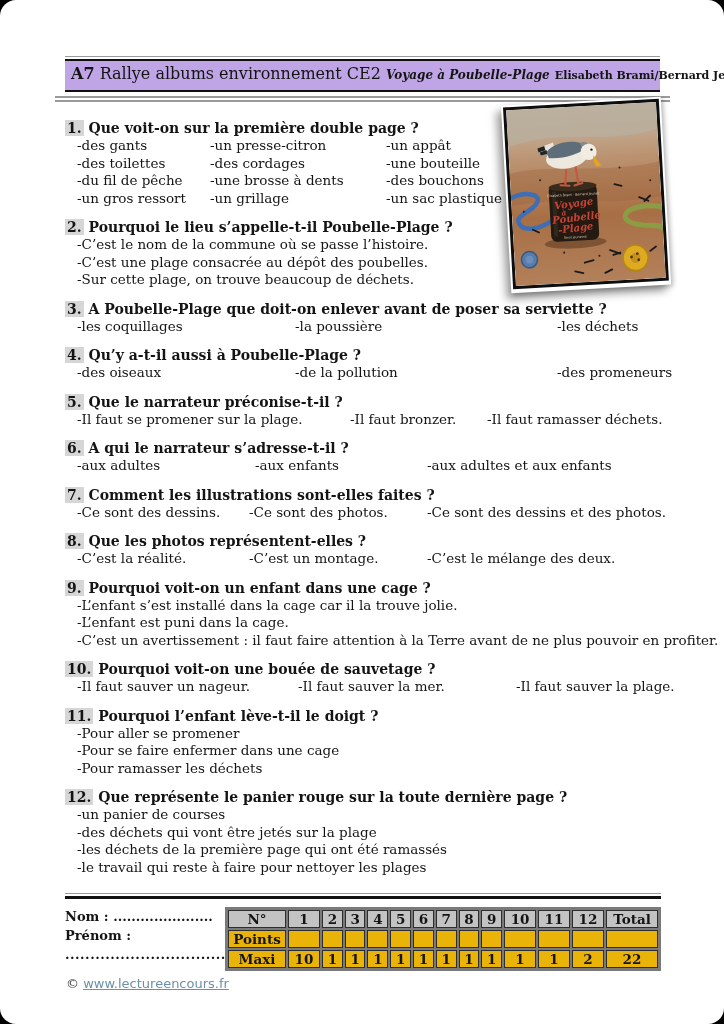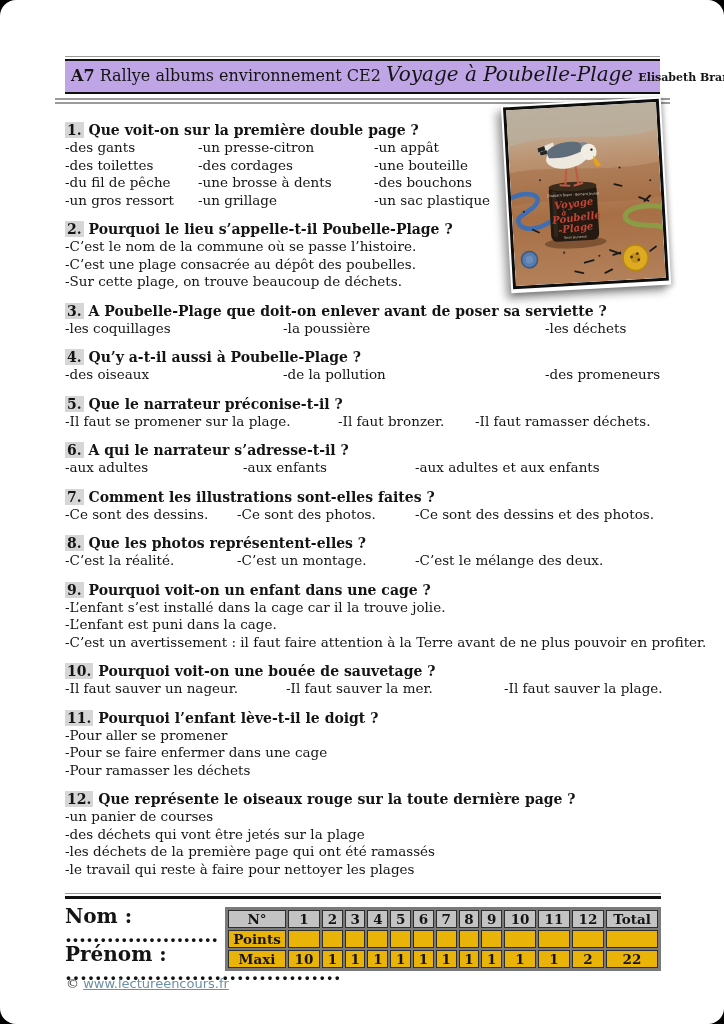--- a/index.html
+++ b/index.html
@@ -6,51 +6,51 @@
   .page{position:absolute;inset:0;background:#ffffff;border-radius:16px;overflow:hidden;
         font-family:"DejaVu Serif","Liberation Serif",serif;color:#141414;}
   .content{position:absolute;left:65px;top:0;width:595px;}
 
   
   .rule-top{margin-top:56px;height:2px;border-top:1px solid #9a9a9a;border-bottom:2.5px solid #101010;}
   .banner{background:var(--banner-bg,#bfa5e6);border-bottom:2px solid #101010;
           padding:3px 6px 4px 6px;white-space:nowrap;line-height:20px;}
   .banner .code{font-weight:bold;font-size:16px;}
   .banner .title{font-size:16px;}
-  .banner .book{font-weight:normal;font-style:italic;font-size:20px;}
+  .banner .book{font-weight:bold;font-style:italic;font-size:12px;}
   .banner .authors{font-weight:bold;font-size:11px;}
   .rule-grey{margin:4px -10px 0 -10px;height:2px;border-top:2px solid #9a9a9a;border-bottom:2px solid #9a9a9a;}
 
   
   .questions{margin-top:17px;}
   .question{margin-bottom:11px;}
   .q-title{font-weight:bold;font-size:14px;line-height:18px;white-space:nowrap;}
   .q-num{background:var(--highlight,#d6d6d6);padding:0 2px;}
-  .opts{font-size:13.5px;line-height:17.5px;}
+  .opts{font-size:13.5px;line-height:17.5px;margin-left:12px;}
   .option{white-space:nowrap;}
   .opts-grid{display:grid;}
   .g1 {grid-template-columns:133px 176px 1fr;}
   .g34{grid-template-columns:218px 262px 1fr;}
   .g5 {grid-template-columns:265px 129px 1fr;gap:8px;}
   .g6 {grid-template-columns:178px 172px 1fr;}
   .g78{grid-template-columns:172px 178px 1fr;}
   .g10{grid-template-columns:221px 218px 1fr;}
 
   
   .book-cover{position:absolute;left:506px;top:101px;width:156px;height:182px;
               transform:rotate(-3.2deg);background:#ffffff;padding:2px 2px 4px 2px;
               box-shadow:-5px 6px 9px rgba(0,0,0,0.38), 2px 2px 5px rgba(0,0,0,0.25);}
   .cover-art{width:100%;height:100%;border:3px solid #0e0e0e;box-sizing:border-box;overflow:hidden;}
   .cover-art svg{display:block;width:100%;height:100%;}
 
   
   .bottom{position:absolute;left:65px;top:893px;width:596px;}
   .rule-black{height:2px;border-top:1px solid #9a9a9a;border-bottom:3px solid #101010;}
   .bottom-row{display:flex;margin-top:8px;}
-  .identity{width:158px;font-weight:bold;font-size:20px;line-height:19px;}
+  .identity{width:158px;font-weight:bold;font-size:13px;line-height:19px;}
   .identity .dots-line{letter-spacing:0.5px;}
   table.score{border-collapse:separate;border-spacing:2px;background:#7a7a7a;
               border:1px solid #7a7a7a;margin-left:2px;flex:1;height:58px;}
   table.score th,table.score td{border:1px solid #2e2e2e;font-size:13.5px;font-weight:bold;
               text-align:center;padding:0 3px;background:#eab308;line-height:16px;}
   table.score th{background:var(--table-header-bg,#c3c3c3);}
   table.score .lbl{width:50px;}
   table.score .tot{width:44px;}
 
   .footer{position:absolute;left:66px;top:976px;font-family:"DejaVu Sans","Liberation Sans",sans-serif;
@@ -163,21 +163,21 @@
         </div>
         <div class="question">
           <div class="q-title"><span class="q-num">11.</span> <span class="q-text">Pourquoi l’enfant lève-t-il le doigt ?</span></div>
           <div class="opts opts-stack">
             <div class="option">-Pour aller se promener</div>
             <div class="option">-Pour se faire enfermer dans une cage</div>
             <div class="option">-Pour ramasser les déchets</div>
           </div>
         </div>
         <div class="question">
-          <div class="q-title"><span class="q-num">12.</span> <span class="q-text">Que représente le oiseaux rouge sur la toute dernière page ?</span></div>
+          <div class="q-title"><span class="q-num">12.</span> <span class="q-text">Que représente le panier rouge sur la toute dernière page ?</span></div>
           <div class="opts opts-stack">
             <div class="option">-un panier de courses</div>
             <div class="option">-des déchets qui vont être jetés sur la plage</div>
             <div class="option">-les déchets de la première page qui ont été ramassés</div>
             <div class="option">-le travail qui reste à faire pour nettoyer les plages</div>
           </div>
         </div>
       </div>
   </div>
 

